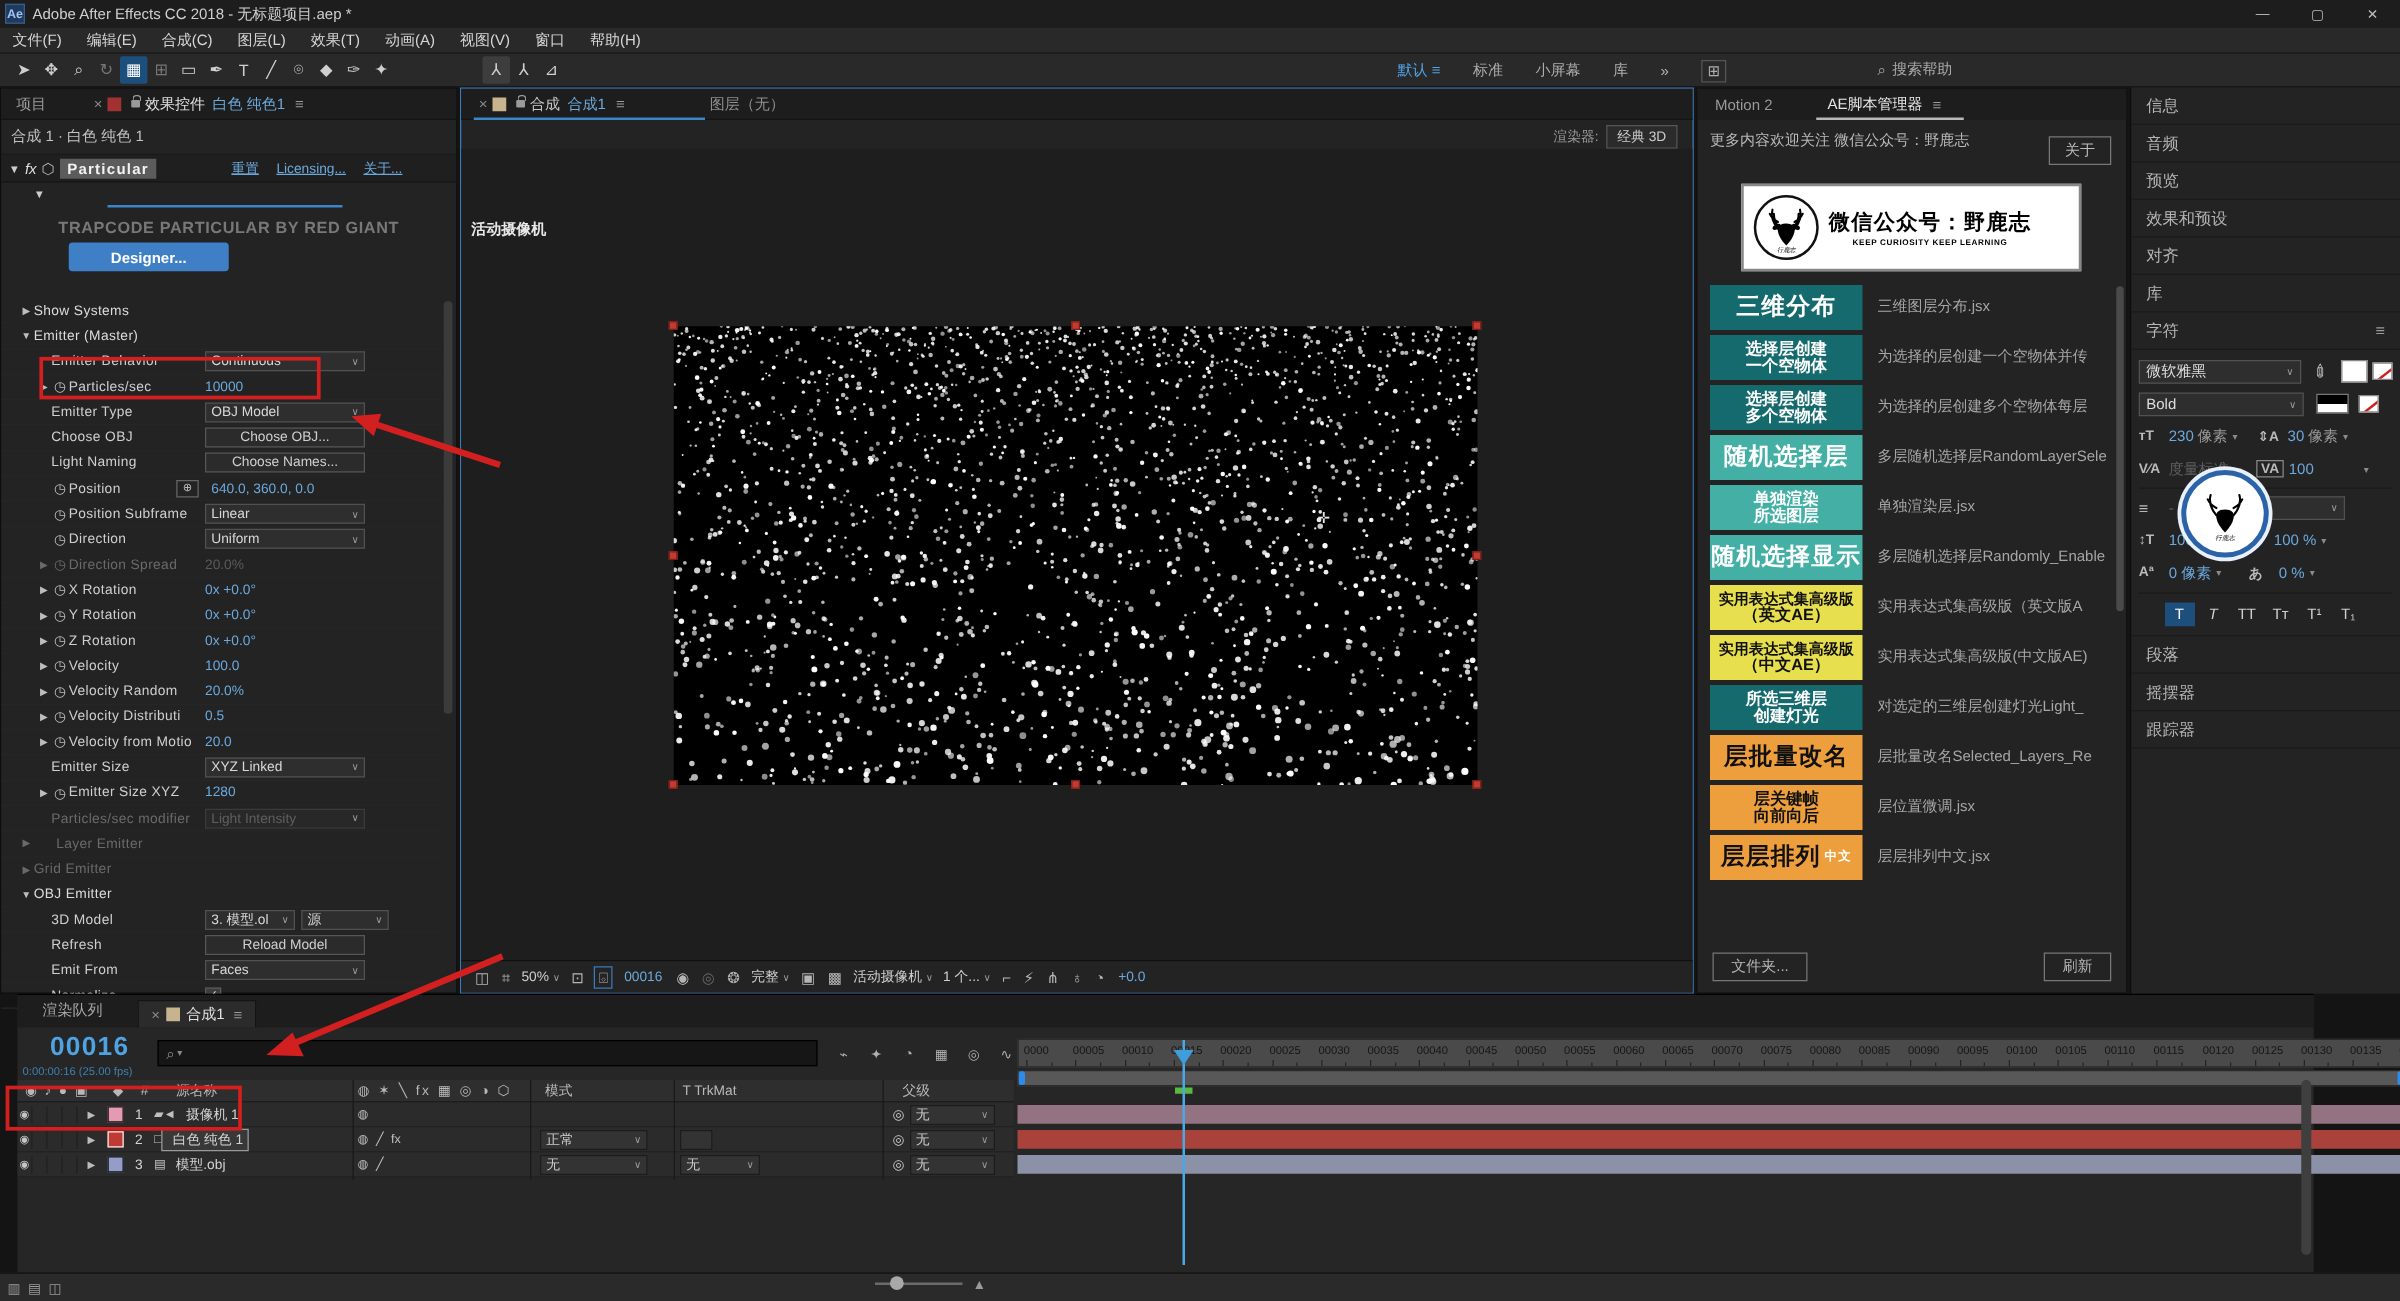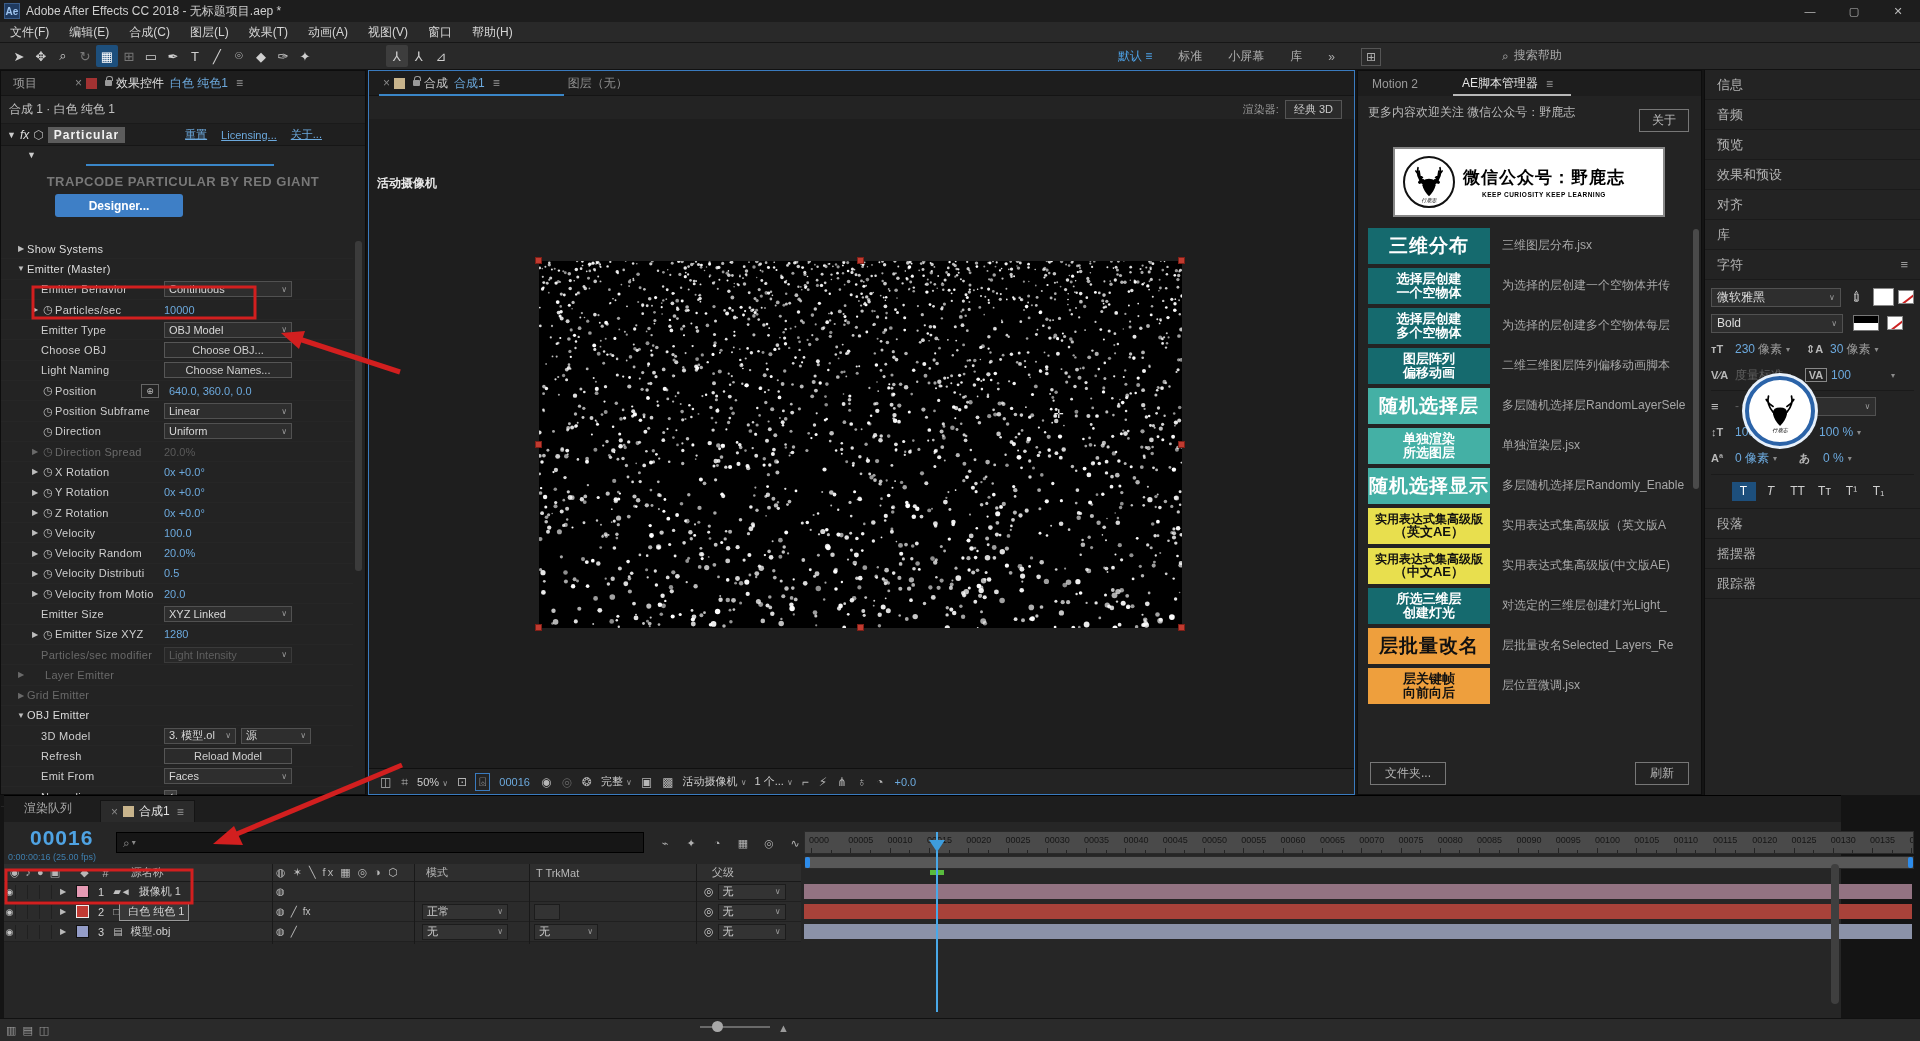--- a/index.html
+++ b/index.html
@@ -101,21 +101,21 @@
   .cp-dd{background:#2e2e2e;border:1px solid #515151;height:19px;display:flex;align-items:center;justify-content:space-between;padding:0 5px;color:#ddd;font-size:12px}
   .cp-icon{color:#b9b9b9;font-size:11px;font-weight:bold;width:24px}
   .cp-num{color:#6ca9dd;font-size:12px}
   .cp-unit{color:#9a9a9a;font-size:12px;margin-left:3px}
   .cp-car{color:#8a8a8a;font-size:8px;margin-left:4px}
   .cp-dim{color:#5f5f5f}
   .tgl{width:24px;height:19px;display:flex;align-items:center;justify-content:center;color:#cfcfcf;font-size:12px;margin-right:3px}
   .tgl.on{background:#1d4f7c;color:#fff}
   #char-badge{position:absolute;left:40px;top:96px;width:70px;height:70px;border-radius:50%;background:#fff;border:4px solid #2b63a8;box-shadow:0 0 0 3px #e8f1fb;display:flex;align-items:center;justify-content:center;z-index:5}
   
-  #timeline{left:4px;top:795px;width:1837px;height:223px;background:#262626;border-top:1px solid #000}
+  #timeline{left:14px;top:795px;width:1837px;height:223px;background:#262626;border-top:1px solid #000}
   #tl-tabs{height:26px;background:#1d1d1d;display:flex;align-items:end}
   #tl-frame{position:absolute;left:26px;top:30px;color:#4fa3e3;font-size:21px;font-weight:bold;letter-spacing:1px}
   #tl-timecode{position:absolute;left:4px;top:56px;color:#3f7fae;font-size:9px;white-space:nowrap}
   #tl-search{position:absolute;left:112px;top:36px;width:528px;height:21px;background:#161616;border:1px solid #000;display:flex;align-items:center;color:#8a8a8a;padding-left:6px}
   .tl-toggle{position:absolute;top:38px;width:22px;height:18px;display:flex;align-items:center;justify-content:center;color:#b0b0b0;font-size:11px}
   #tl-header{position:absolute;left:0;top:68px;width:797px;height:18px;background:#2e2e2e;border-bottom:1px solid #191919;display:flex;align-items:center;color:#b8b8b8;font-size:11px}
   .colsep{position:absolute;top:68px;width:1px;height:80px;background:#191919}
   .tl-row{position:absolute;left:0;width:797px;height:20px;background:#2b2b2b;border-bottom:1px solid #202020;display:flex;align-items:center;font-size:11px;color:#d2d2d2}
   .av{width:12px;height:14px;border-right:1px solid #202020;display:flex;align-items:center;justify-content:center;color:#c5c5c5;font-size:9px}
   .lchip{width:13px;height:13px;margin-left:10px;border:1px solid #111}
@@ -2815,27 +2815,20 @@
         <div class="script-desc">为选择的层创建一个空物体并传</div>
       </div>
       <div class="script-row">
         <div class="script-btn" style="background: rgb(21, 106, 110); color: rgb(255, 255, 255);">
           <div class="l1">选择层创建</div>
           <div class="l2">多个空物体</div>
         </div>
         <div class="script-desc">为选择的层创建多个空物体每层</div>
       </div>
       <div class="script-row">
-        <div class="script-btn" style="background: rgb(21, 106, 110); color: rgb(255, 255, 255);">
-          <div class="l1">图层阵列</div>
-          <div class="l2">偏移动画</div>
-        </div>
-        <div class="script-desc">二维三维图层阵列偏移动画脚本</div>
-      </div>
-      <div class="script-row">
         <div class="script-btn" style="background: rgb(68, 176, 165); color: rgb(255, 255, 255);">
           <div class="l1 big">随机选择层</div>
         </div>
         <div class="script-desc">多层随机选择层RandomLayerSele</div>
       </div>
       <div class="script-row">
         <div class="script-btn" style="background: rgb(68, 176, 165); color: rgb(255, 255, 255);">
           <div class="l1">单独渲染</div>
           <div class="l2">所选图层</div>
         </div>
@@ -2873,20 +2866,26 @@
           <div class="l1 big">层批量改名</div>
         </div>
         <div class="script-desc">层批量改名Selected_Layers_Re</div>
       </div>
       <div class="script-row">
         <div class="script-btn" style="background: rgb(238, 159, 61); color: rgb(17, 17, 17);">
           <div class="l1">层关键帧</div>
           <div class="l2">向前向后</div>
         </div>
         <div class="script-desc">层位置微调.jsx</div>
+      </div>
+      <div class="script-row">
+        <div class="script-btn" style="background: rgb(238, 159, 61); color: rgb(17, 17, 17);">
+          <div class="l1 big">层层排列<span class="sfx" style="color: rgb(255, 255, 255);">中文</span></div>
+        </div>
+        <div class="script-desc">层层排列中文.jsx</div>
       </div>
     </div>
   <div id="sp-scrollbar"></div>
   <div id="sp-bottom">
     <div class="sp-btn" style="left:12px">文件夹...</div>
     <div class="sp-btn" style="right:14px">刷新</div>
   </div>
 </div>
 
 <div class="abs" id="right-dock">

